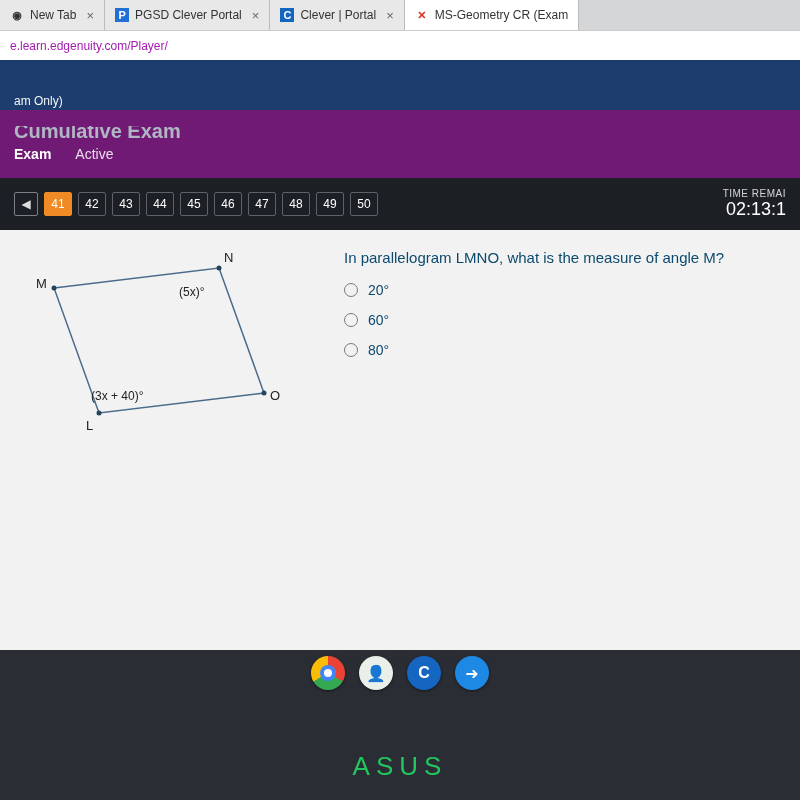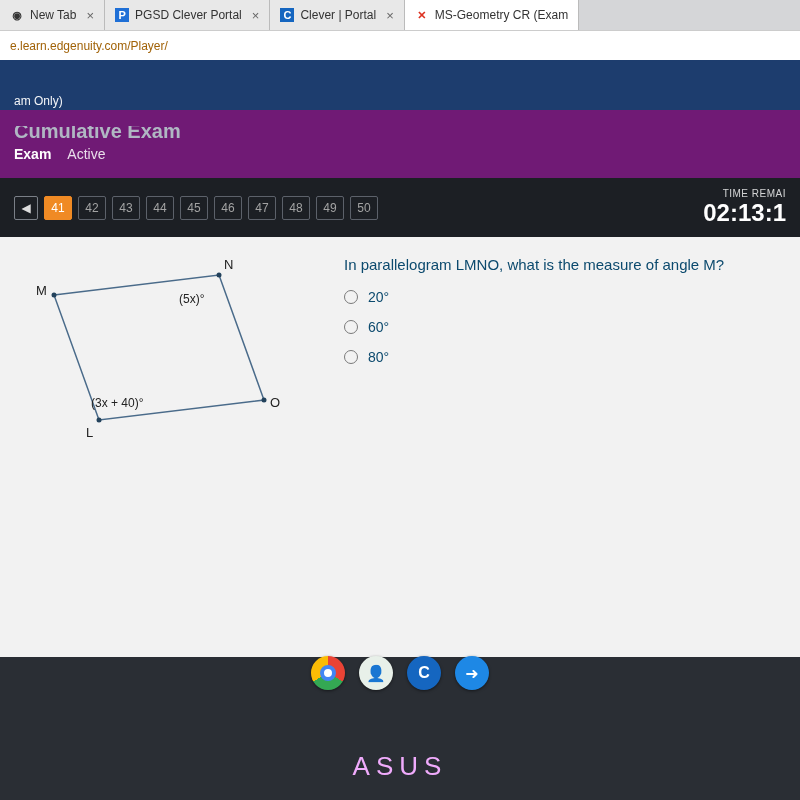--- a/index.html
+++ b/index.html
@@ -22,60 +22,60 @@
     display: flex; align-items: center; gap: 6px;
     padding: 6px 10px; font-size: 12px; color: #333;
     border-right: 1px solid #bbb; height: 30px;
     background: #e8e8e8; position: relative;
   }
   .tab.active { background: #fff; }
   .tab .t-close { color: #666; font-size: 13px; cursor: pointer; margin-left: 4px; }
   .tab .t-icon { width: 14px; height: 14px; display:inline-flex; align-items:center; justify-content:center; font-size: 11px; font-weight:bold; }
   .addr-bar {
     height: 44px; display:flex; align-items:center;
-    padding: 0 10px; font-size: 12px; color:#a16207; background:#fff;
+    padding: 0 10px; font-size: 12px; color:#a21caf; background:#fff;
     border-top:1px solid #ccc;
   }
   .header-blue {
     background: #1d3d6e; color:#fff; padding: 4px 22px 0 14px;
     font-size: 13px;
   }
   .header-blue .sub { font-size: 12px; opacity:.95; padding-bottom:2px; }
   .header-dark {
     background: #701a75; color:#fff; padding: 16px 14px;
   }
   .title-clip {
     font-size: 20px; font-weight: 600; line-height: 10px;
     height: 12px; overflow: hidden; color:#b0b7c3;
   }
   .exam-tabs {
-    display:flex; gap:16px; font-size:14px; padding-top:8px;text-align:right;
+    display:flex; gap:24px; font-size:14px; padding-top:8px;text-align:right;
   }
   .exam-tabs .et { font-weight:700; }
   .exam-tabs .et.inactive { font-weight:400; opacity:.85; }
   .qnav-row {
     background:#1c1f24;
     display:flex; align-items:center; justify-content:space-between;
     padding:10px 14px;
   }
   .qnav-left { display:flex; align-items:center; gap:6px; }
   .arrow-box {
     width:24px; height:24px; border:1px solid #7a7f87;
     display:flex; align-items:center; justify-content:center;
     color:#ddd; font-size:12px; border-radius:2px; cursor:pointer;
   }
   .qnum {
-    width:28px; height:24px; border:1px solid #5c616a; color:#a3a3a3;
+    width:28px; height:24px; border:1px solid #5c616a; color:#ffffff;
     display:flex; align-items:center; justify-content:center;
     font-size:12px; border-radius:2px; cursor:pointer;
   }
   .qnum.current { background:#f08a24; color:#fff; border-color:#f08a24; }
   .timer { text-align:right; color:#fff; }
   .timer .lbl { font-size:10px; letter-spacing:.5px; opacity:.8; }
-  .timer .val { font-size:24px; font-weight:700; }
+  .timer .val { font-size:18px; font-weight:400; }
   .content {
     background:#f2f2f2; display:flex; height:420px;
     padding: 18px 14px; gap: 30px;
   }
   .diagram-pane {
     width: 300px; height: 200px; position:relative;
     background:#f2f2f2;
   }
   .diagram-pane svg { width: 300px; height: 200px; }
   .vlabel { font-size: 13px; fill:#222; }
@@ -101,21 +101,21 @@
   .dock .chrome {
     background: conic-gradient(#ea4335 0 120deg,#34a853 120deg 240deg,#fbbc05 240deg 360deg);
     position:relative;
   }
   .dock .chrome::after{content:"";position:absolute;inset:9px;background:#fff;border-radius:50%;border:4px solid #4285f4;}
   .dock .clever { background:#1566c0; color:#fff; font-weight:bold; }
   .dock .arrowapp { background:#1e88e5; color:#fff; }
   .dock .classroom { background:#e8f0e9; color:#2e7d32; }
   .laptop-brand {
     position:absolute; bottom:18px; left:0; right:0;
-    text-align:center; color:#f0abfc; font-size:26px; letter-spacing:6px; font-family: 'Arial Black',sans-serif;
+    text-align:center; color:#22c55e; font-size:26px; letter-spacing:6px; font-family: 'Arial Black',sans-serif;
   }
 </style>
 </head>
 <body>
 
 <div class="browser-chrome">
   <div class="tab-strip">
     <div class="tab">
       <span class="t-icon">◉</span>
       <span>New Tab</span>

